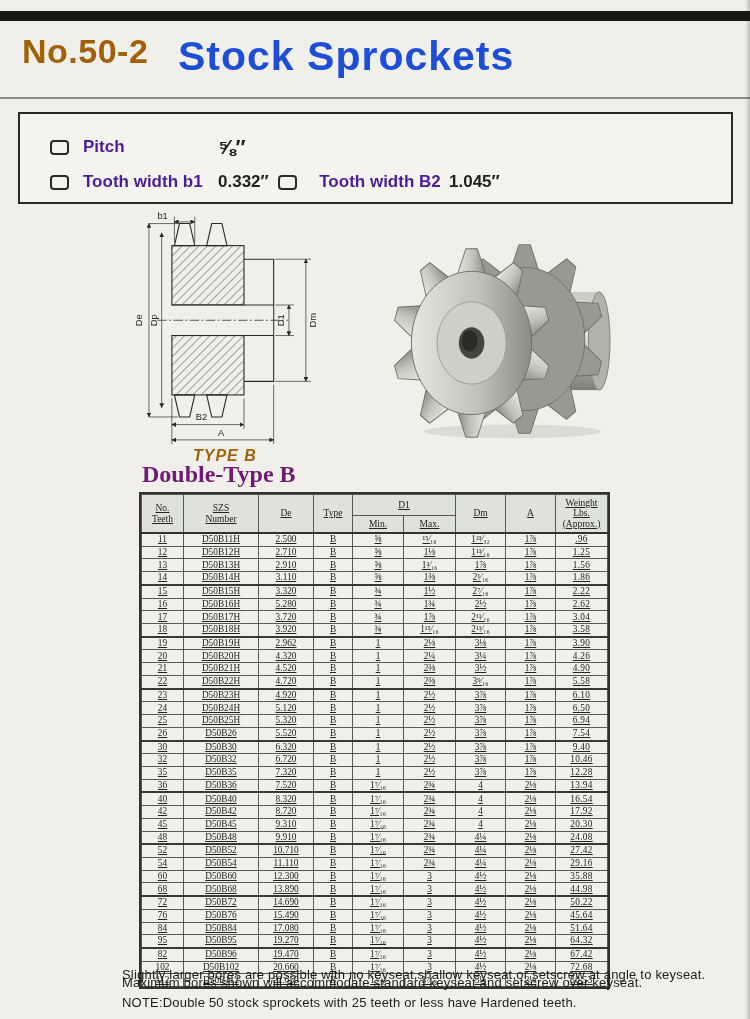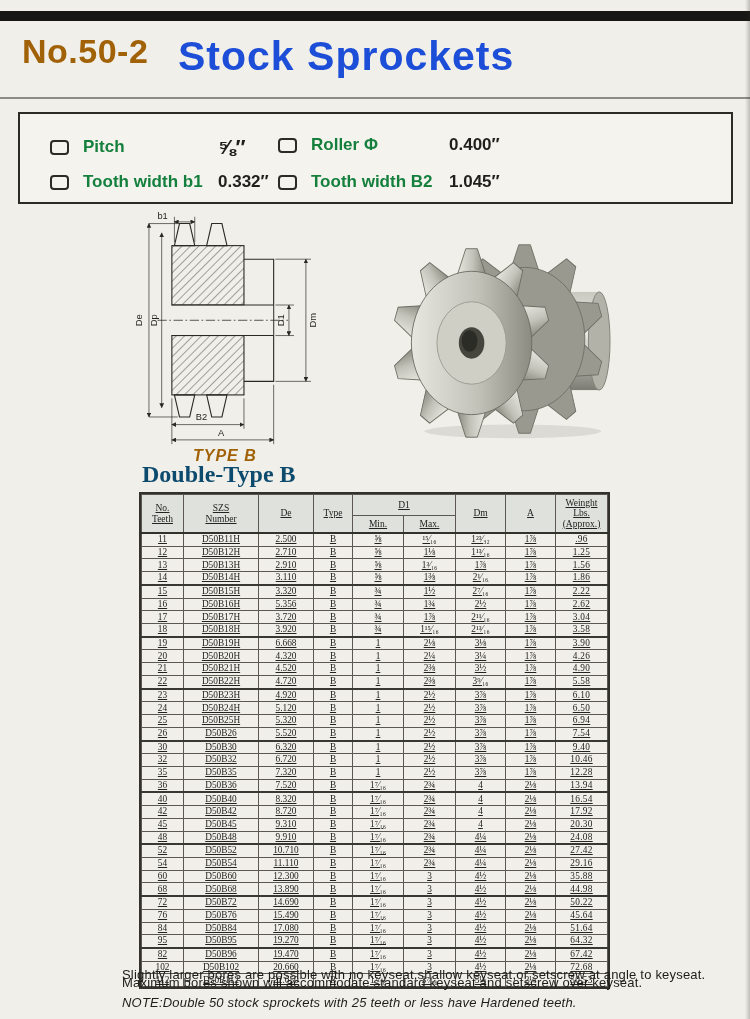--- a/index.html
+++ b/index.html
@@ -10,74 +10,69 @@
 
   .top-rule{position:absolute;left:0;top:11px;width:750px;height:10px;background:#161614;}
 
   .doc-number{position:absolute;left:22px;top:32px;font-size:34px;font-weight:bold;letter-spacing:.5px;color:#a16207;}
   .doc-title{position:absolute;left:178px;top:33px;font-size:41px;font-weight:bold;letter-spacing:1px;color:#1d4ed8;}
   .head-rule{position:absolute;left:0;top:97px;width:750px;height:2px;background:rgba(60,58,52,.55);}
 
   .spec-box{position:absolute;left:18px;top:112px;width:711px;height:88px;border:2px solid #2b2a26;background:rgba(255,255,255,.25);}
   .spec-item{position:absolute;display:flex;align-items:center;}
   .spec-check{width:15px;height:11px;border:2px solid #2b2a26;border-radius:4px;margin-right:14px;flex:0 0 auto;background:transparent;}
-  .spec-label{font-weight:bold;font-size:17px;color:#15803d;}
+  .spec-label{font-weight:bold;font-size:17px;color:#4c1d95;}
   .spec-value{font-weight:bold;font-size:17px;color:#1f1f1c;}
   .spec-item.p1{left:30px;top:21px;} .spec-item.p1 .spec-label{width:135px;}
   .spec-item.p2{left:258px;top:21px;} .spec-item.p2 .spec-label{width:138px;font-weight:600;}
   .spec-item.p3{left:30px;top:58px;} .spec-item.p3 .spec-label{width:135px;}
-  .spec-item.p4{left:258px;top:58px;} .spec-item.p4 .spec-label{width:138px;}
+  .spec-item.p4{left:258px;top:58px;text-align:center;} .spec-item.p4 .spec-label{width:138px;}
   .spec-item .big{font-size:21px;}
 
   .diagram{position:absolute;left:108px;top:210px;}
   .photo{position:absolute;left:372px;top:233px;}
   .type-caption{position:absolute;left:193px;top:447px;font-size:16px;font-style:italic;font-weight:bold;letter-spacing:1px;color:#a16207;}
 
-  .table-title{position:absolute;left:142px;top:461px;font-family:"Liberation Serif",serif;font-size:24px;font-weight:bold;color:#0c4a6e;}
+  .table-title{position:absolute;left:142px;top:461px;font-family:"Liberation Serif",serif;font-size:24px;font-weight:bold;color:#701a75;}
 
   .table-wrap{position:absolute;left:139px;top:492px;border:2px solid #33312c;padding:0;background:transparent;text-decoration:underline;}
   table.sprocket{border-collapse:collapse;table-layout:fixed;width:466px;border:1px solid #33312c;}
   table.sprocket th,table.sprocket td{border:1px solid #5a5850;text-align:center;vertical-align:middle;
     font-family:"Liberation Serif",serif;color:#1d1d1a;padding:0;overflow:hidden;}
   table.sprocket thead th{background:#dfe1dc;font-size:9.5px;font-weight:normal;white-space:pre-line;line-height:1.12;}
   table.sprocket thead tr.h1 th{height:20px;}
   table.sprocket thead tr.h2 th{height:16px;}
   table.sprocket thead{border-bottom:2px solid #33312c;}
   table.sprocket td{height:11.72px;font-size:9.3px;line-height:1;}
   td.c-type{font-family:"Liberation Sans",sans-serif;font-size:8.8px;}
   td.c-weight{font-family:"Liberation Sans",sans-serif;font-size:9.3px;letter-spacing:.3px;}
   tr.group-start td{border-top:2px solid #3a3832;}
   col.c1{width:42px;}col.c2{width:75px;}col.c3{width:55px;}col.c4{width:39px;}
   col.c5{width:51px;}col.c6{width:52px;}col.c7{width:50px;}col.c8{width:50px;}col.c9{width:52px;}
 
   .footnote{position:absolute;left:122px;font-size:13px;color:#1d1d1a;letter-spacing:.2px;}
-  .fn1{top:951px;margin-top:24px;} .fn2{top:967px;} .fn-note{top:995px;font-style:italic;}
+  .fn1{top:951px;margin-top:24px;} .fn2{top:967px;} .fn-note{top:995px;}
 
   svg text{font-family:"Liberation Sans",sans-serif;fill:#26251f;}
 </style>
 </head>
 <body>
 
 <div class="page">
 
   <div class="top-rule"></div>
   <div class="doc-number">No.50-2</div>
   <div class="doc-title">Stock Sprockets</div>
   <div class="head-rule"></div>
 
   <div class="spec-box">
     <div class="spec-item p1">
       <span class="spec-check"></span>
       <span class="spec-label">Pitch</span>
       <span class="spec-value big">⅝″</span>
-    </div>
-    <div class="spec-item p2">
-      <span class="spec-check"></span>
-      <span class="spec-label">Roller Φ</span>
-      <span class="spec-value">0.400″</span>
     </div>
     <div class="spec-item p3">
       <span class="spec-check"></span>
       <span class="spec-label">Tooth width b1</span>
       <span class="spec-value">0.332″</span>
     </div>
     <div class="spec-item p4">
       <span class="spec-check"></span>
       <span class="spec-label">Tooth width B2</span>
       <span class="spec-value">1.045″</span>
@@ -285,21 +280,21 @@
             <td class="c-type">B</td>
             <td class="c-min">¾</td>
             <td class="c-max">1½</td>
             <td class="c-dm">2⁷⁄₁₆</td>
             <td class="c-a">1⅞</td>
             <td class="c-weight">2.22</td>
           </tr>
           <tr>
             <td class="c-teeth">16</td>
             <td class="c-szs">D50B16H</td>
-            <td class="c-de">5.356</td>
+            <td class="c-de">5.280</td>
             <td class="c-type">B</td>
             <td class="c-min">¾</td>
             <td class="c-max">1¾</td>
             <td class="c-dm">2½</td>
             <td class="c-a">1⅞</td>
             <td class="c-weight">2.62</td>
           </tr>
           <tr>
             <td class="c-teeth">17</td>
             <td class="c-szs">D50B17H</td>
@@ -318,21 +313,21 @@
             <td class="c-type">B</td>
             <td class="c-min">¾</td>
             <td class="c-max">1¹⁵⁄₁₆</td>
             <td class="c-dm">2¹³⁄₁₆</td>
             <td class="c-a">1⅞</td>
             <td class="c-weight">3.58</td>
           </tr>
           <tr class="group-start">
             <td class="c-teeth">19</td>
             <td class="c-szs">D50B19H</td>
-            <td class="c-de">6.668</td>
+            <td class="c-de">2.962</td>
             <td class="c-type">B</td>
             <td class="c-min">1</td>
             <td class="c-max">2⅛</td>
             <td class="c-dm">3⅛</td>
             <td class="c-a">1⅞</td>
             <td class="c-weight">3.90</td>
           </tr>
           <tr>
             <td class="c-teeth">20</td>
             <td class="c-szs">D50B20H</td>

